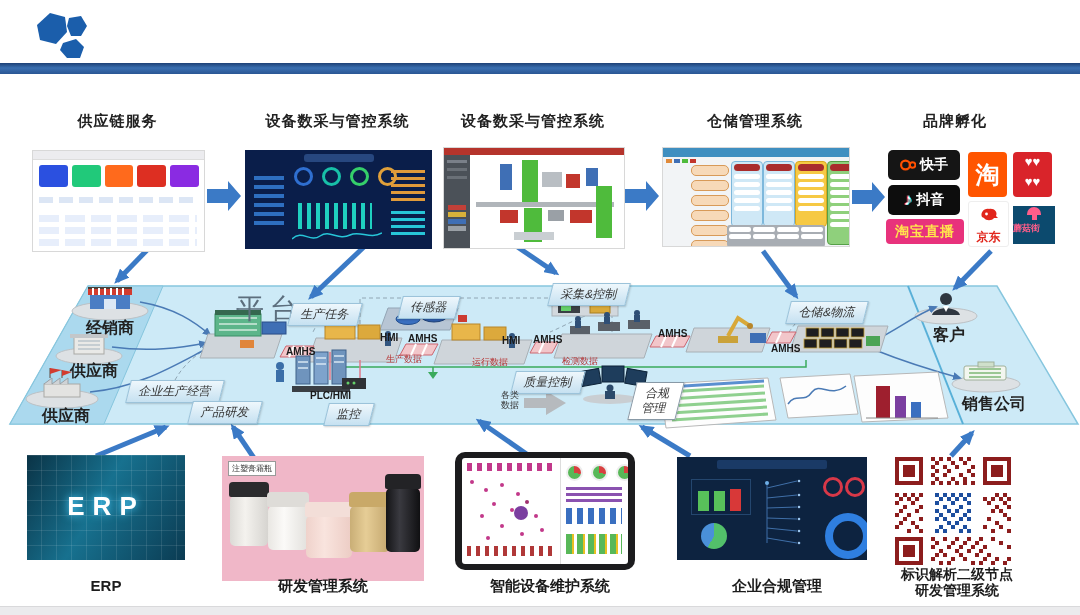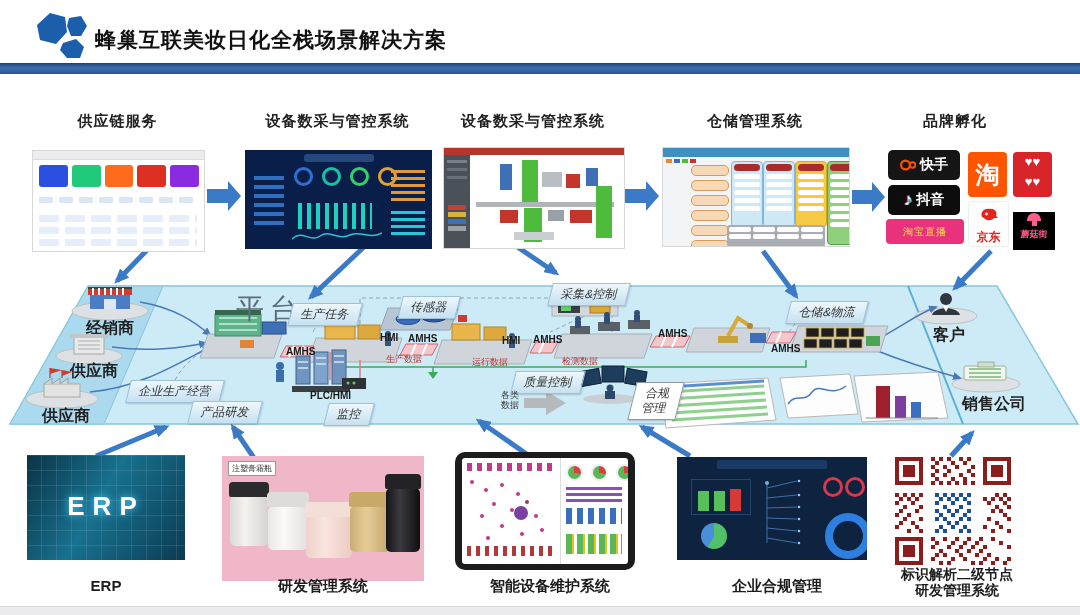--- a/index.html
+++ b/index.html
@@ -56,21 +56,20 @@
 </style>
 </head>
 <body>
 
 <div class="header">
   <svg class="abs" style="left:33px;top:9px" width="56" height="50" viewBox="0 0 56 50">
     <polygon points="4,16 17,4 32,8 34,23 23,35 7,31" fill="#1b5eab"></polygon>
     <polygon points="36,9 48,7 54,17 48,27 38,27 34,17" fill="#1b5eab"></polygon>
     <polygon points="30,34 43,30 51,38 47,49 34,49 27,41" fill="#1b5eab"></polygon>
   </svg>
-  <div class="title">蜂巢互联美妆日化全栈场景解决方案</div>
 </div>
 <div class="blue-bar"></div>
 
 <svg class="abs" style="left:0;top:0;z-index:1" width="1080" height="615" viewBox="0 0 1080 615">
   <defs>
     <marker id="mb" markerUnits="userSpaceOnUse" markerWidth="15" markerHeight="13" refX="11" refY="6.5" orient="auto">
         <path d="M0 0L15 6.5L0 13Z" fill="#3b7ac6"></path>
       </marker>
     <marker id="mt" markerUnits="userSpaceOnUse" markerWidth="9" markerHeight="8" refX="7" refY="4" orient="auto">
         <path d="M0 0L9 4L0 8Z" fill="#4a7ab5"></path>
@@ -425,36 +424,36 @@
         <circle cx="5.5" cy="7" r="4.4" fill="none" stroke="#ff5000" stroke-width="2.2"></circle>
         <circle cx="12.6" cy="7" r="2.8" fill="none" stroke="#ff5000" stroke-width="2"></circle>
       </svg>
     <span style="color:#fff;font-size:14px;font-weight:bold">快手</span>
   </div>
   <div class="abs" style="left:3px;top:37px;width:72px;height:30px;background:#0d0d0d;border-radius:5px;display:flex;align-items:center;justify-content:center;gap:4px">
     <span style="color:#fff;font-size:17px;text-shadow:1px 0 #25f4ee,-1px 0 #fe2c55">♪</span>
     <span style="color:#fff;font-size:14px;font-weight:bold">抖音</span>
   </div>
   <div class="abs" style="left:1px;top:71px;width:78px;height:25px;background:#e8327c;border-radius:4px;display:flex;align-items:center;justify-content:center">
-    <span style="color:#ffe34d;font-size:10px;font-weight:normal;letter-spacing:1px">淘宝直播</span>
+    <span style="color:#ffe34d;font-size:14px;font-weight:bold;letter-spacing:1px">淘宝直播</span>
   </div>
   <div class="abs" style="left:83px;top:4px;width:39px;height:45px;background:#ff5500;border-radius:4px;display:flex;align-items:center;justify-content:center">
     <span style="color:#fff;font-size:24px;font-weight:bold">淘</span>
   </div>
   <div class="abs" style="left:128px;top:4px;width:39px;height:45px;background:#d9242a;border-radius:4px;color:#fff;text-align:center;line-height:20px;font-size:13px">
     <span>♥♥<br>♥♥</span>
   </div>
   <div class="abs" style="left:83px;top:53px;width:39px;height:44px;background:#fff;border:1px solid #eee;border-radius:3px;text-align:center">
     <svg width="22" height="20" viewBox="0 0 22 20" style="margin-top:3px">
       <path d="M4 12 C2 8 6 3 11 4 C16 3 20 7 18 11 L20 13 L16 13 C14 16 8 16 6 13 Z" fill="#e1251b"></path>
       <circle cx="8.5" cy="9" r="1.4" fill="#fff"></circle>
     </svg>
     <div style="color:#e1251b;font-size:12px;font-weight:bold">京东</div>
   </div>
-  <div class="abs" style="left:128px;top:64px;width:42px;height:38px;background:#000000;text-align:center">
+  <div class="abs" style="left:128px;top:58px;width:42px;height:38px;background:#0c4a6e;">
     <div style="width:14px;height:8px;background:#ff5e8a;border-radius:7px 7px 0 0;margin:1px auto 0"></div>
     <div style="width:5px;height:5px;background:#ff5e8a;margin:0 auto 2px"></div>
     <div style="color:#ff5e8a;font-size:9px;font-weight:bold">蘑菇街</div>
   </div>
 </div>
 
 <div class="plat-title">平台</div>
 
 <div class="chip" style="left:290px;top:303px">生产任务</div>
 <div class="chip" style="left:400px;top:296px">传感器</div>

